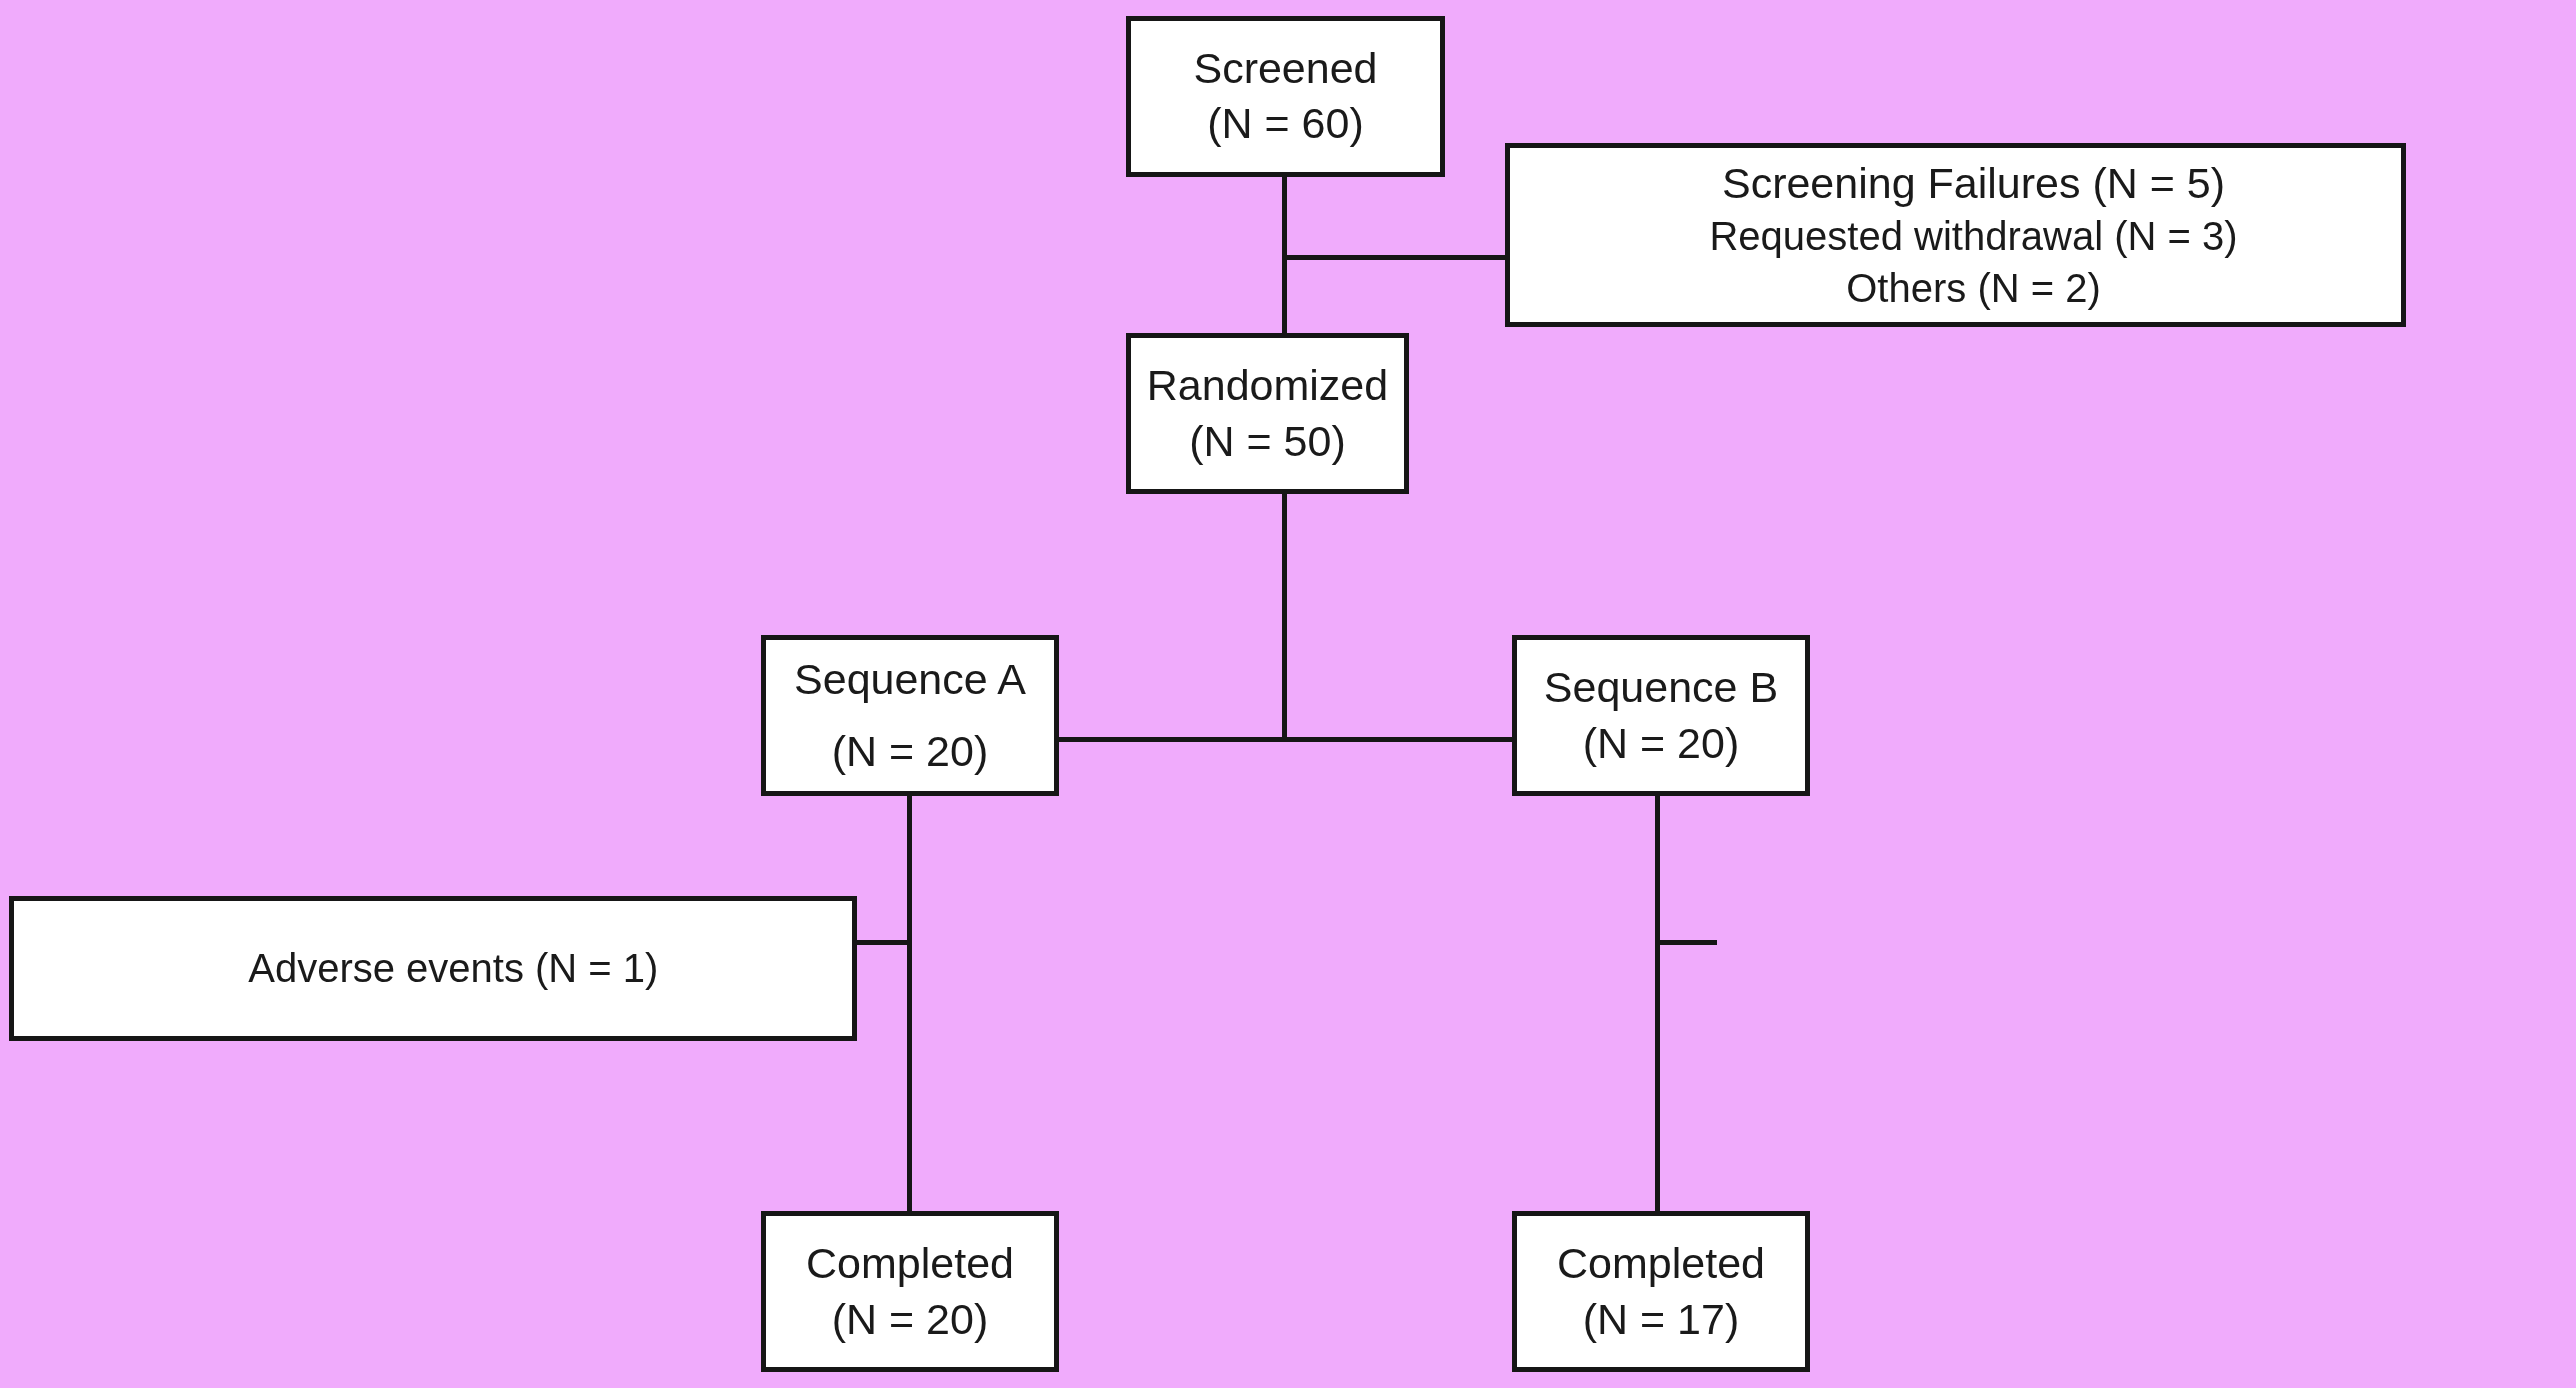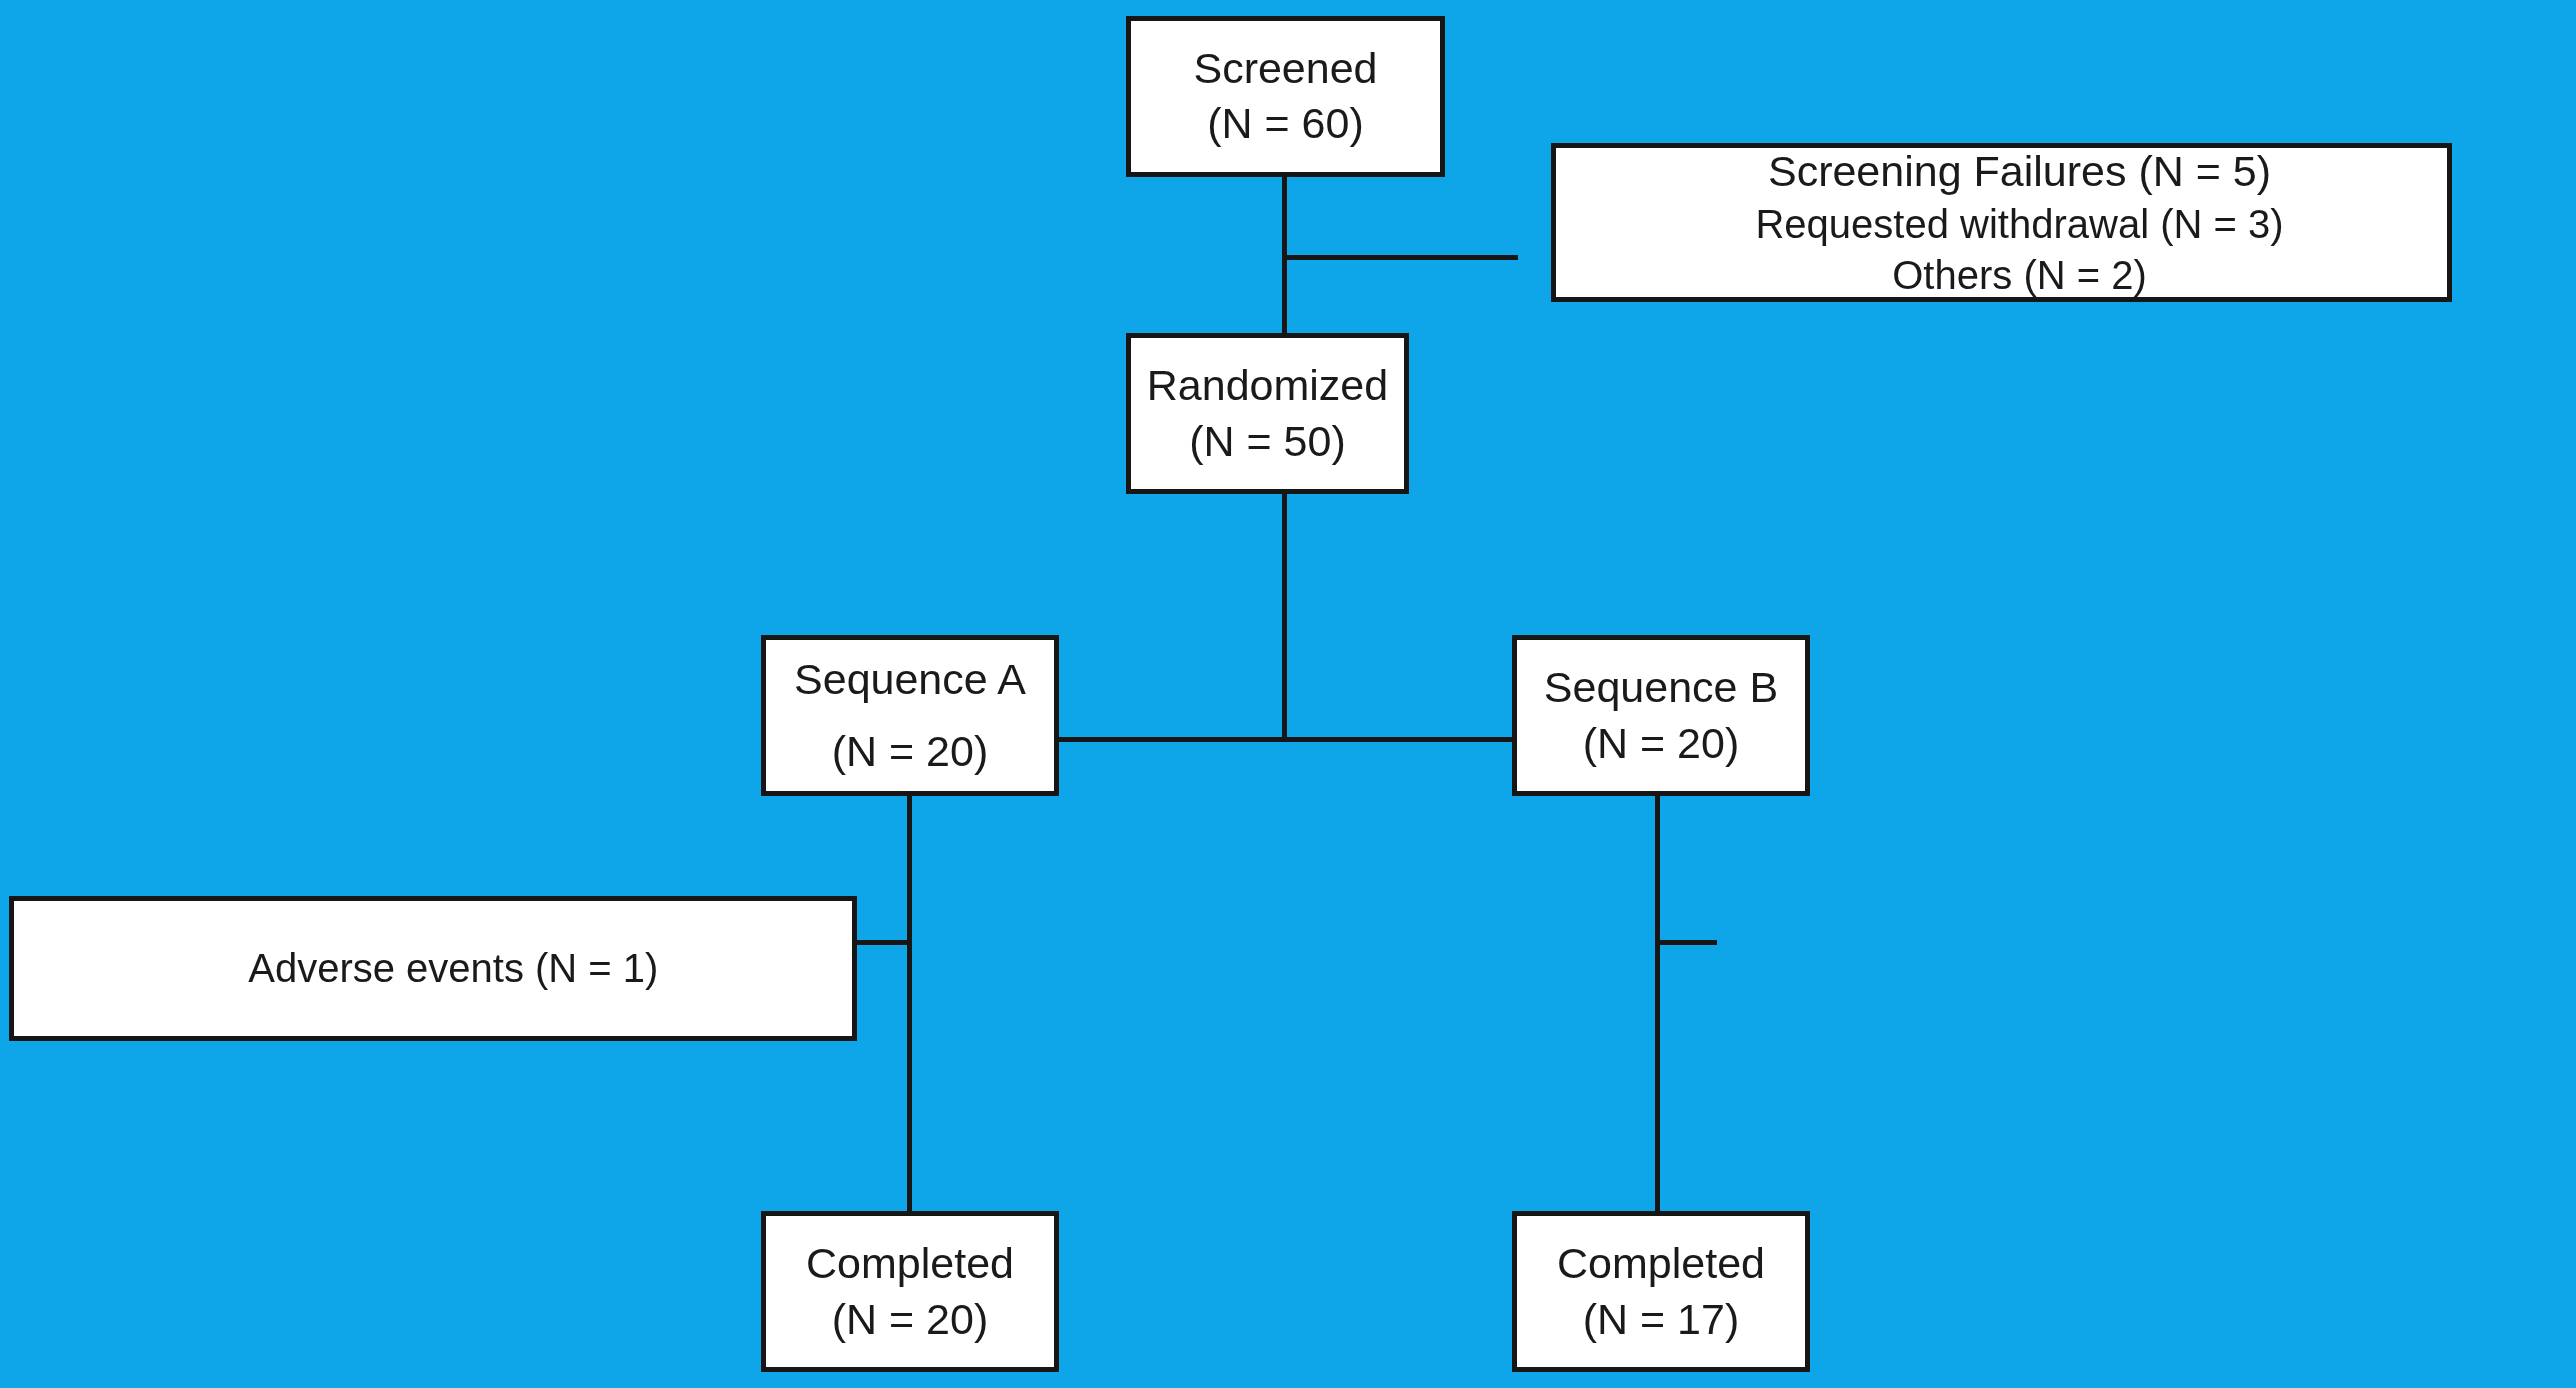--- a/index.html
+++ b/index.html
@@ -4,21 +4,21 @@
 <style>
   html, body {
     margin: 0;
     padding: 0;
     background: #ffffff;
   }
   #canvas {
     position: relative;
     width: 2576px;
     height: 1388px;
-    background: #0ea5e9;
+    background: #f0abfc;
     font-family: "Liberation Sans", sans-serif;
     color: #1a1a1a;
     overflow: hidden;
   }
   .node {
     position: absolute;
     box-sizing: border-box;
     border: 5.4px solid #161616;
     background: #ffffff;
     display: flex;
@@ -43,21 +43,21 @@
   .conn {
     position: absolute;
     background: #161616;
     z-index: 1;
   }
   .v { width: 5.4px; }
   .h { height: 5.4px; }
 
   
   #node-screened          { left: 1126px; top: 15.5px;   width: 319px; height: 161px; }
-  #node-screening-failures{ left: 1551px; top: 143px;  width: 901px; height: 159px; padding-left: 36px; }
+  #node-screening-failures{ left: 1505px; top: 143px;  width: 901px; height: 184px; padding-left: 36px; }
   #node-randomized        { left: 1126px; top: 333px;  width: 283px; height: 161px; }
   #node-sequence-a        { left: 761px;  top: 635px;  width: 298px; height: 161px; gap: 16px; }
   #node-sequence-b        { left: 1512px; top: 635px;  width: 298px; height: 161px; }
   #node-adverse-events    { left: 9.3px;   top: 896px; width: 848px; height: 145px; padding-left: 40px; }
   #node-refused-consents  { left: 1715px; top: 896px; width: 852px; height: 145px; }
   #node-completed-a       { left: 761px;  top: 1211px; width: 298px; height: 161px; }
   #node-completed-b       { left: 1512px; top: 1211px; width: 298px; height: 161px; }
 
   
   

